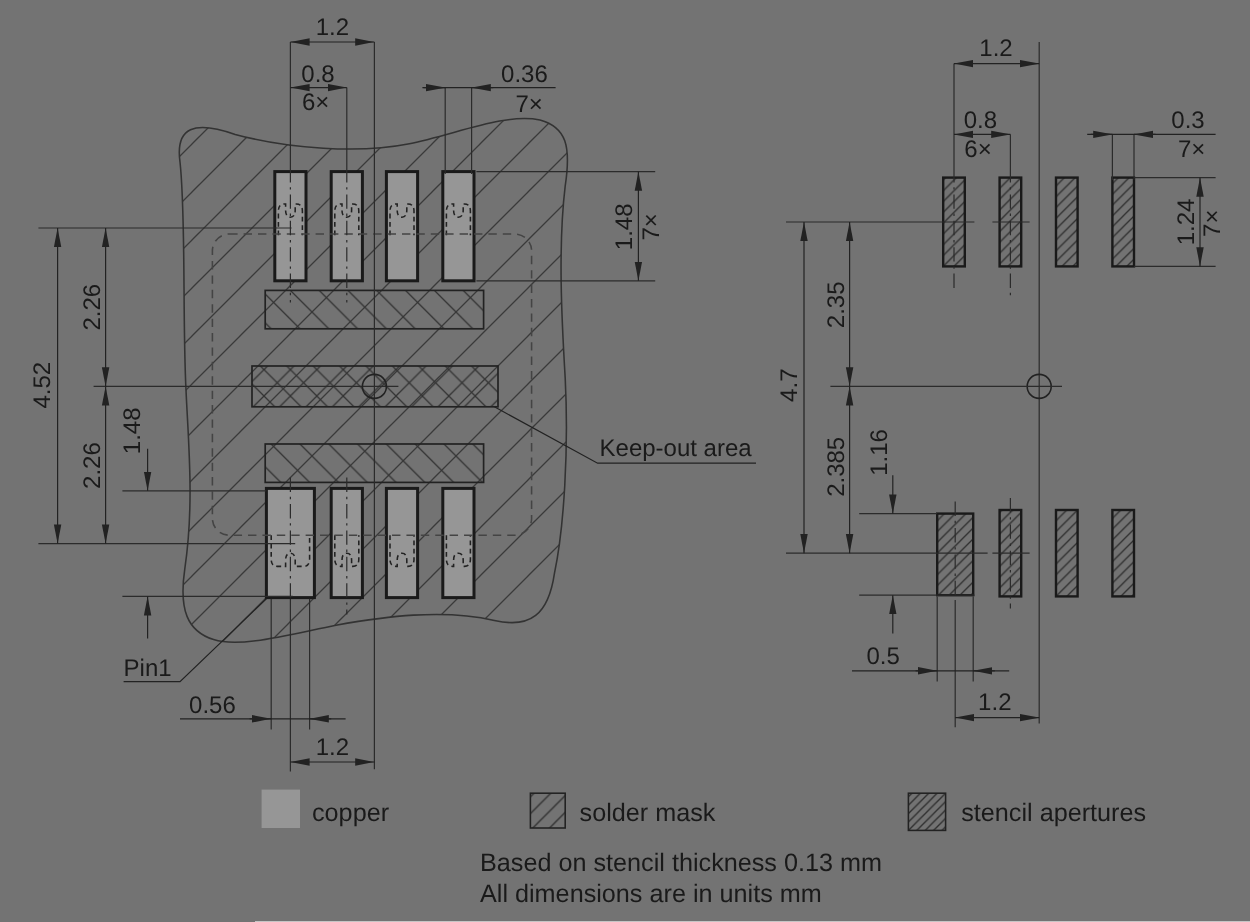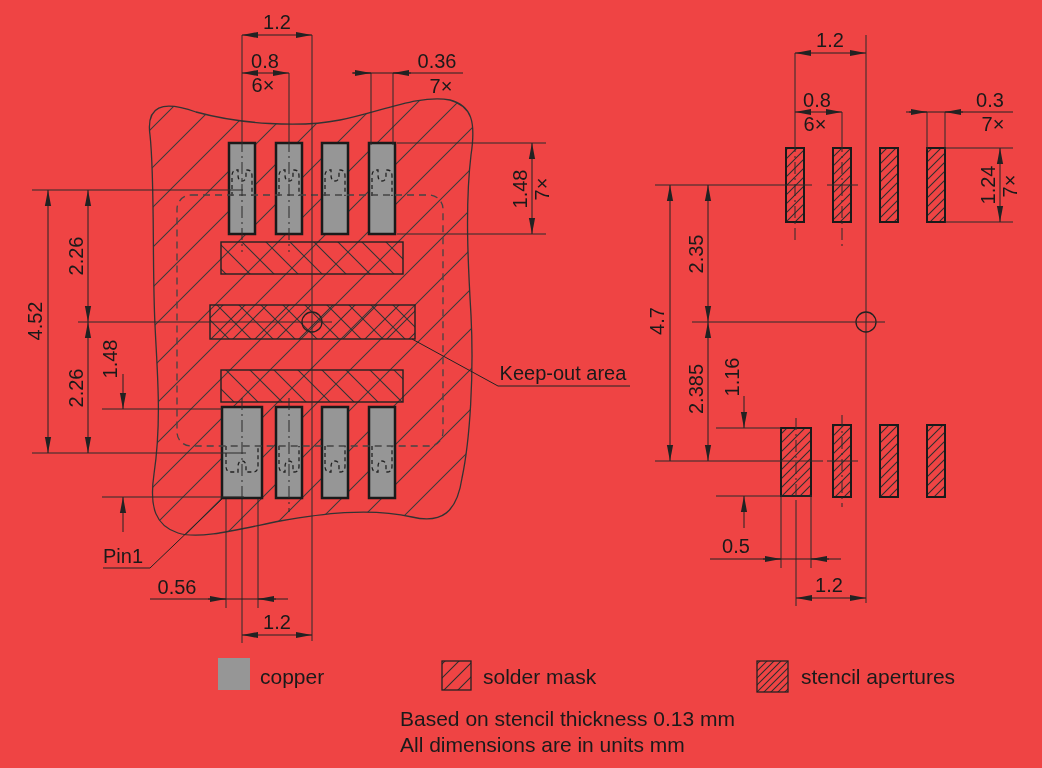--- a/index.html
+++ b/index.html
@@ -1,16 +1,16 @@
 <!DOCTYPE html>
 <html><head>
 <meta charset="utf-8">
 <style>
   html,body{margin:0;padding:0;background:#fff;}
-  .page{position:relative;width:1042px;height:768px;background:#ef4444;overflow:hidden;
+  .page{position:relative;width:1042px;height:768px;background:#737373;overflow:hidden;
         font-family:"Liberation Sans", sans-serif;}
   svg{display:block}
   svg text{font-family:"Liberation Sans", sans-serif;fill:#1a1a1a;}
   .dim-t{font-size:20px;}
   .note-t{font-size:21px;}
   .leg-t{font-size:21px;}
 </style>
 </head>
 <body>
 

